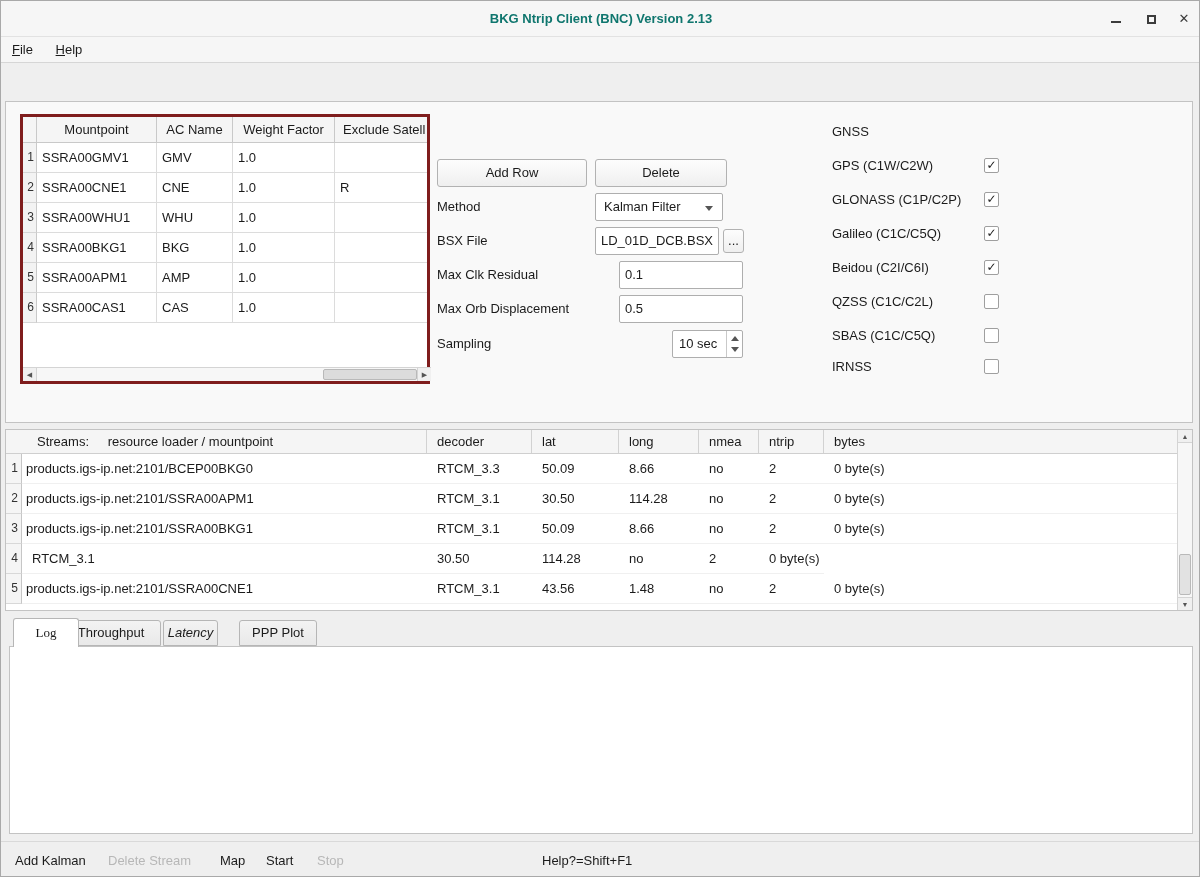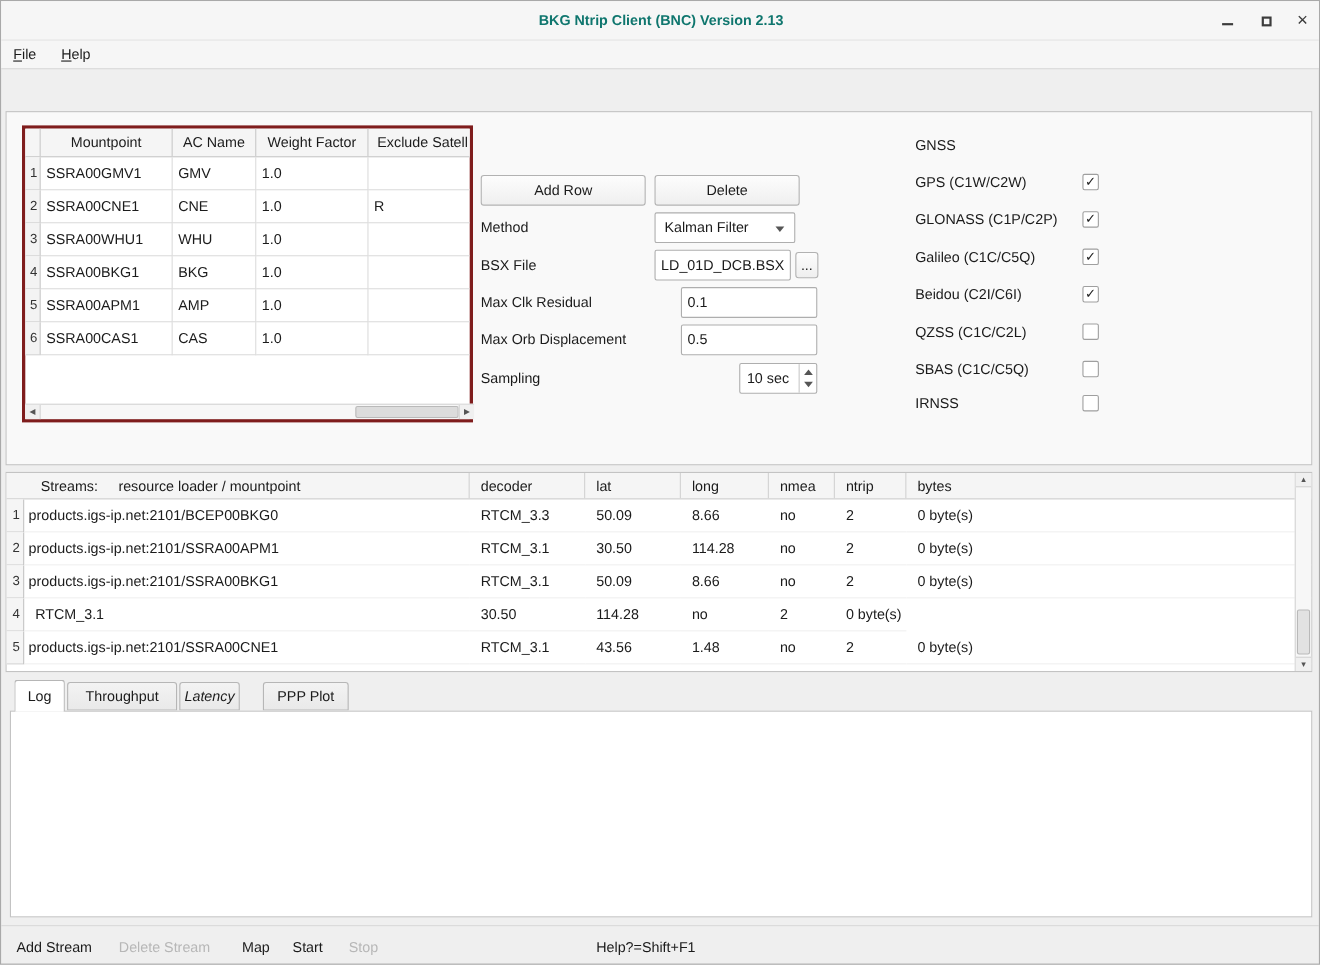--- a/index.html
+++ b/index.html
@@ -303,25 +303,25 @@
     <div class="dc">0 byte(s)</div>
   </div>
 
   <div class="vscroll">
     <div class="sbtn" style="top:0;left:0;width:14px;border-bottom:1px solid #d4d4d4;">▲</div>
     <div class="vthumb"></div>
     <div class="sbtn" style="top:auto;bottom:0;left:0;width:14px;border-top:1px solid #d4d4d4;">▼</div>
   </div>
 </div>
 
-<div class="btab active" style="left:12px;width:46px;">Log</div>
+<div class="btab active" style="left:12px;width:66px;font-family:Liberation Serif, serif;">Log</div>
 <div class="btab" style="left:60px;width:100px;">Throughput</div>
 <div class="btab" style="left:162px;width:55px;font-style:italic;">Latency</div>
 <div class="btab" style="left:238px;width:78px;">PPP Plot</div>
 <div class="abs logpane"></div>
 
 <div class="abs toolsep"></div>
-<div class="abs toolitem" style="left:14px;">Add Stream</div>
+<div class="abs toolitem" style="left:14px;">Add Kalman</div>
 <div class="abs toolitem disabled" style="left:107px;">Delete Stream</div>
 <div class="abs toolitem" style="left:219px;">Map</div>
 <div class="abs toolitem" style="left:265px;">Start</div>
 <div class="abs toolitem disabled" style="left:316px;">Stop</div>
 <div class="abs toolitem" style="left:541px;">Help?=Shift+F1</div>
 
 </body></html>

